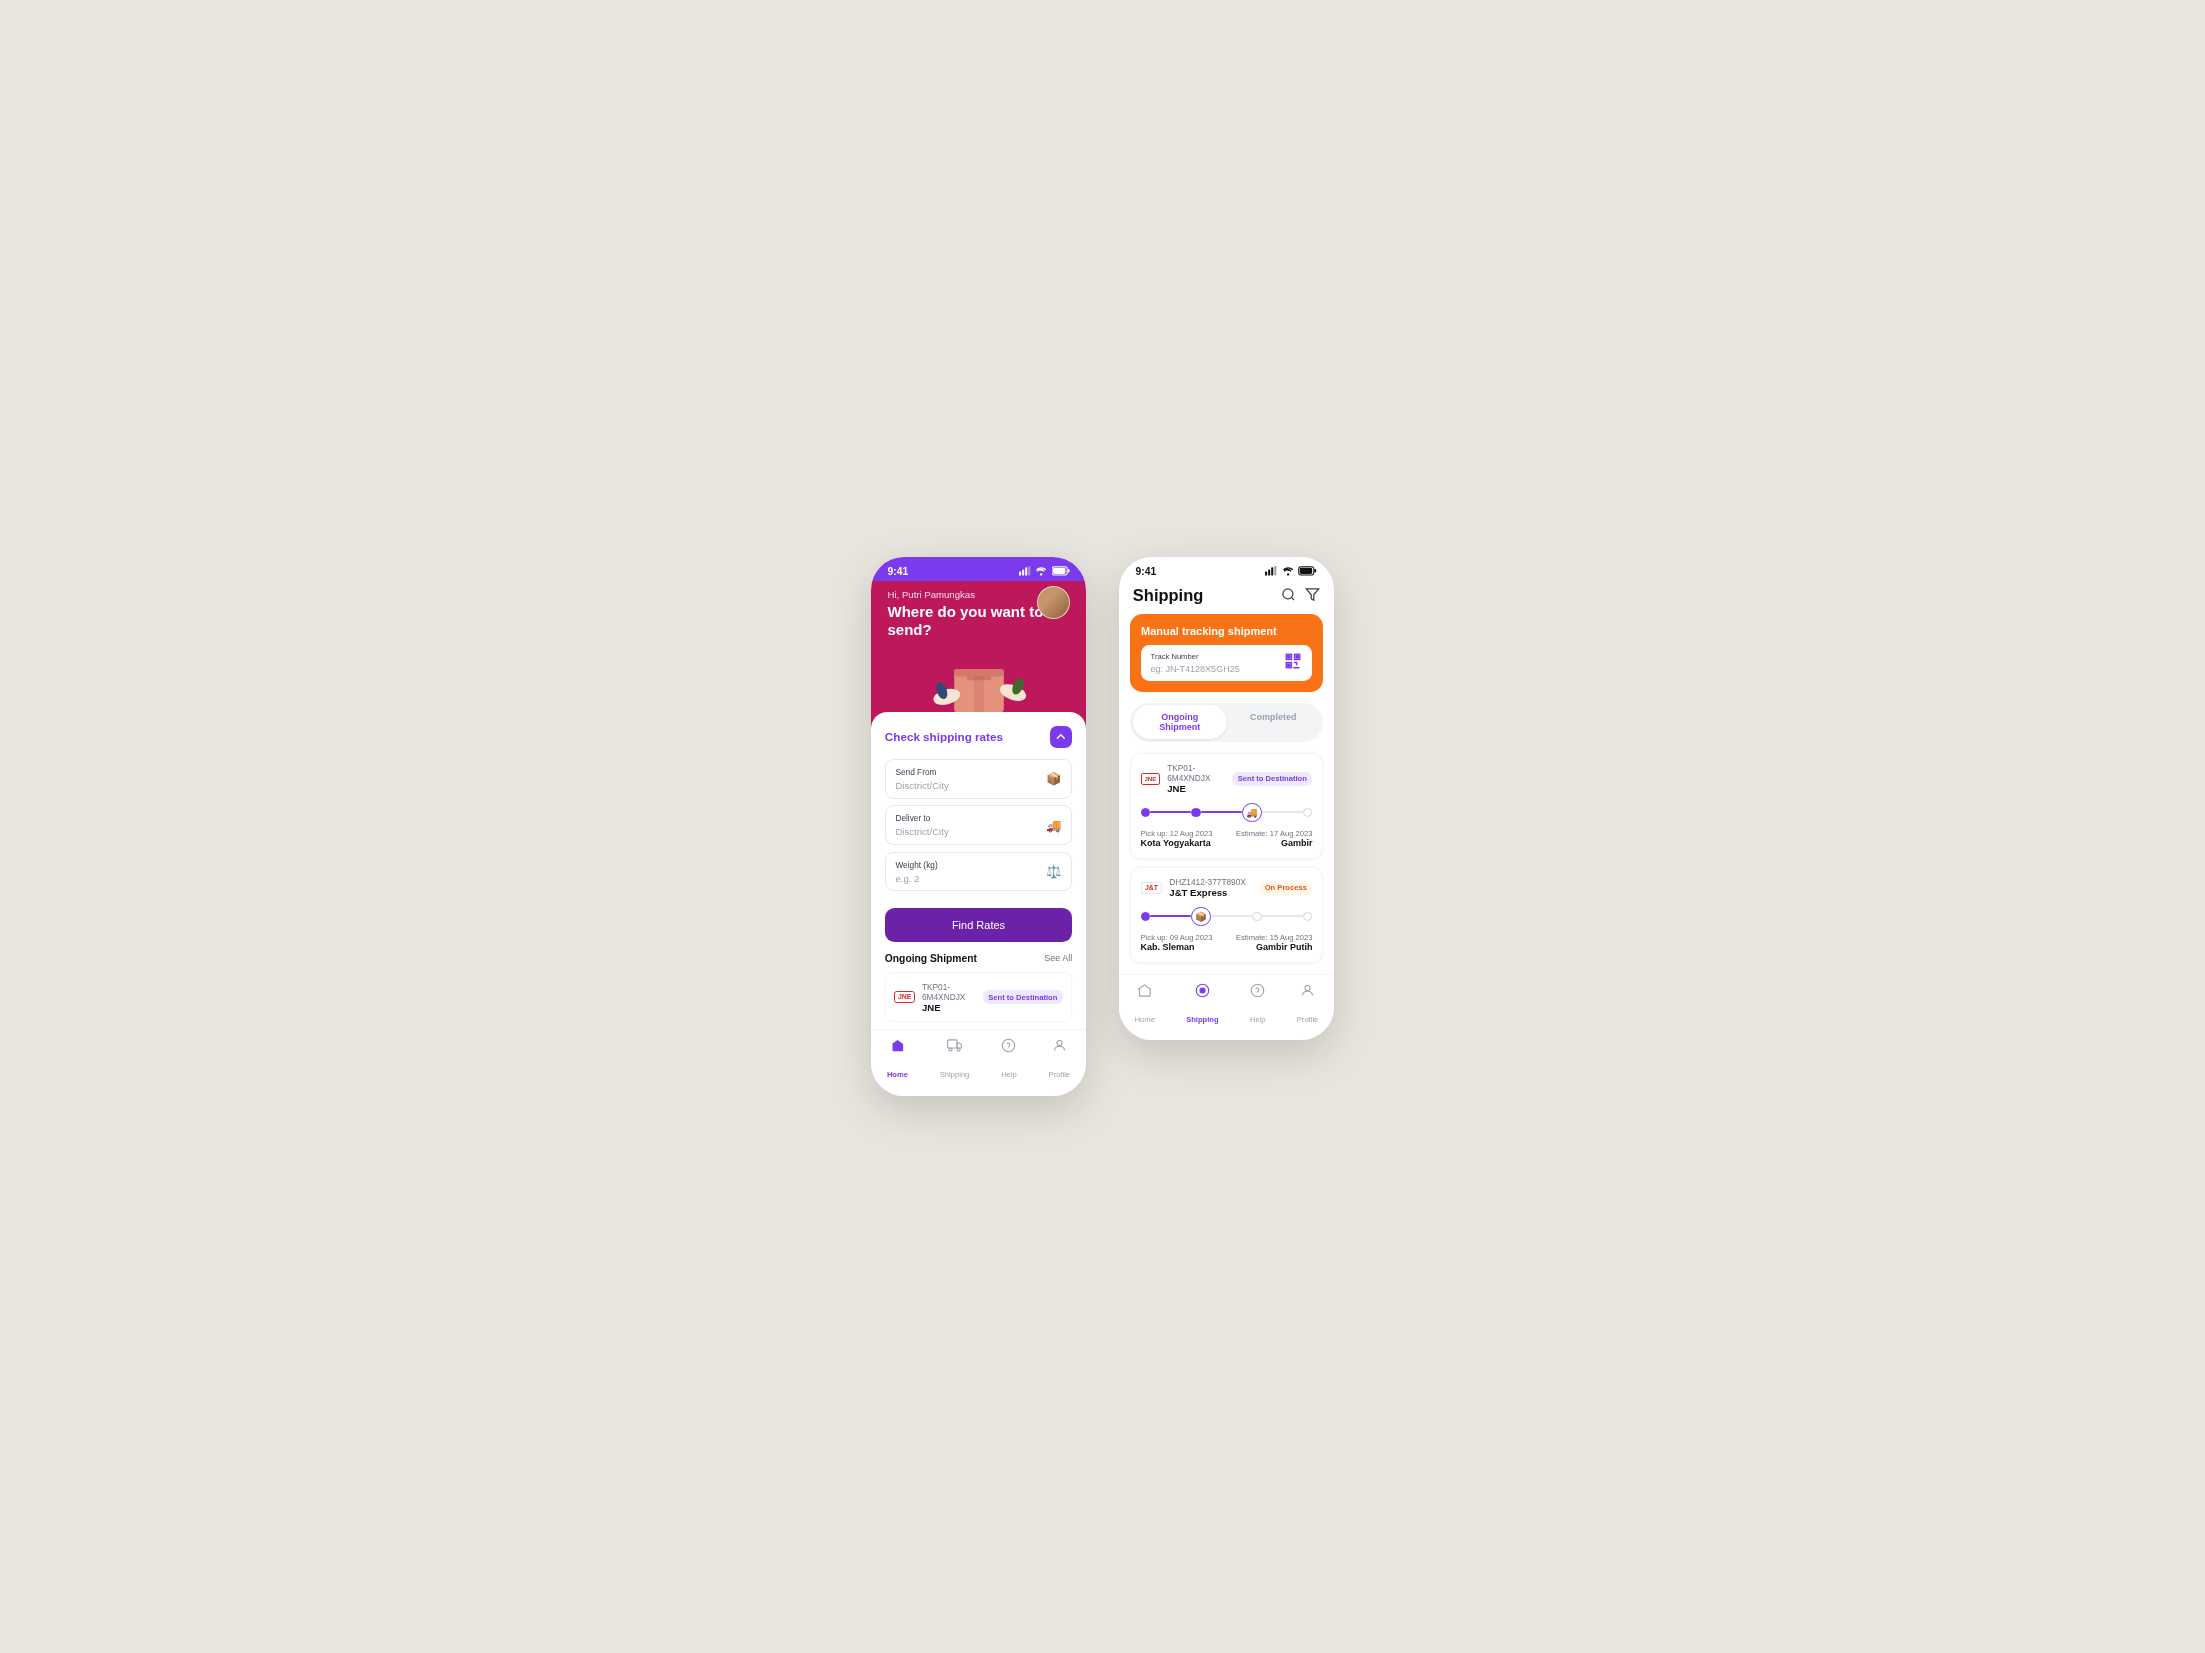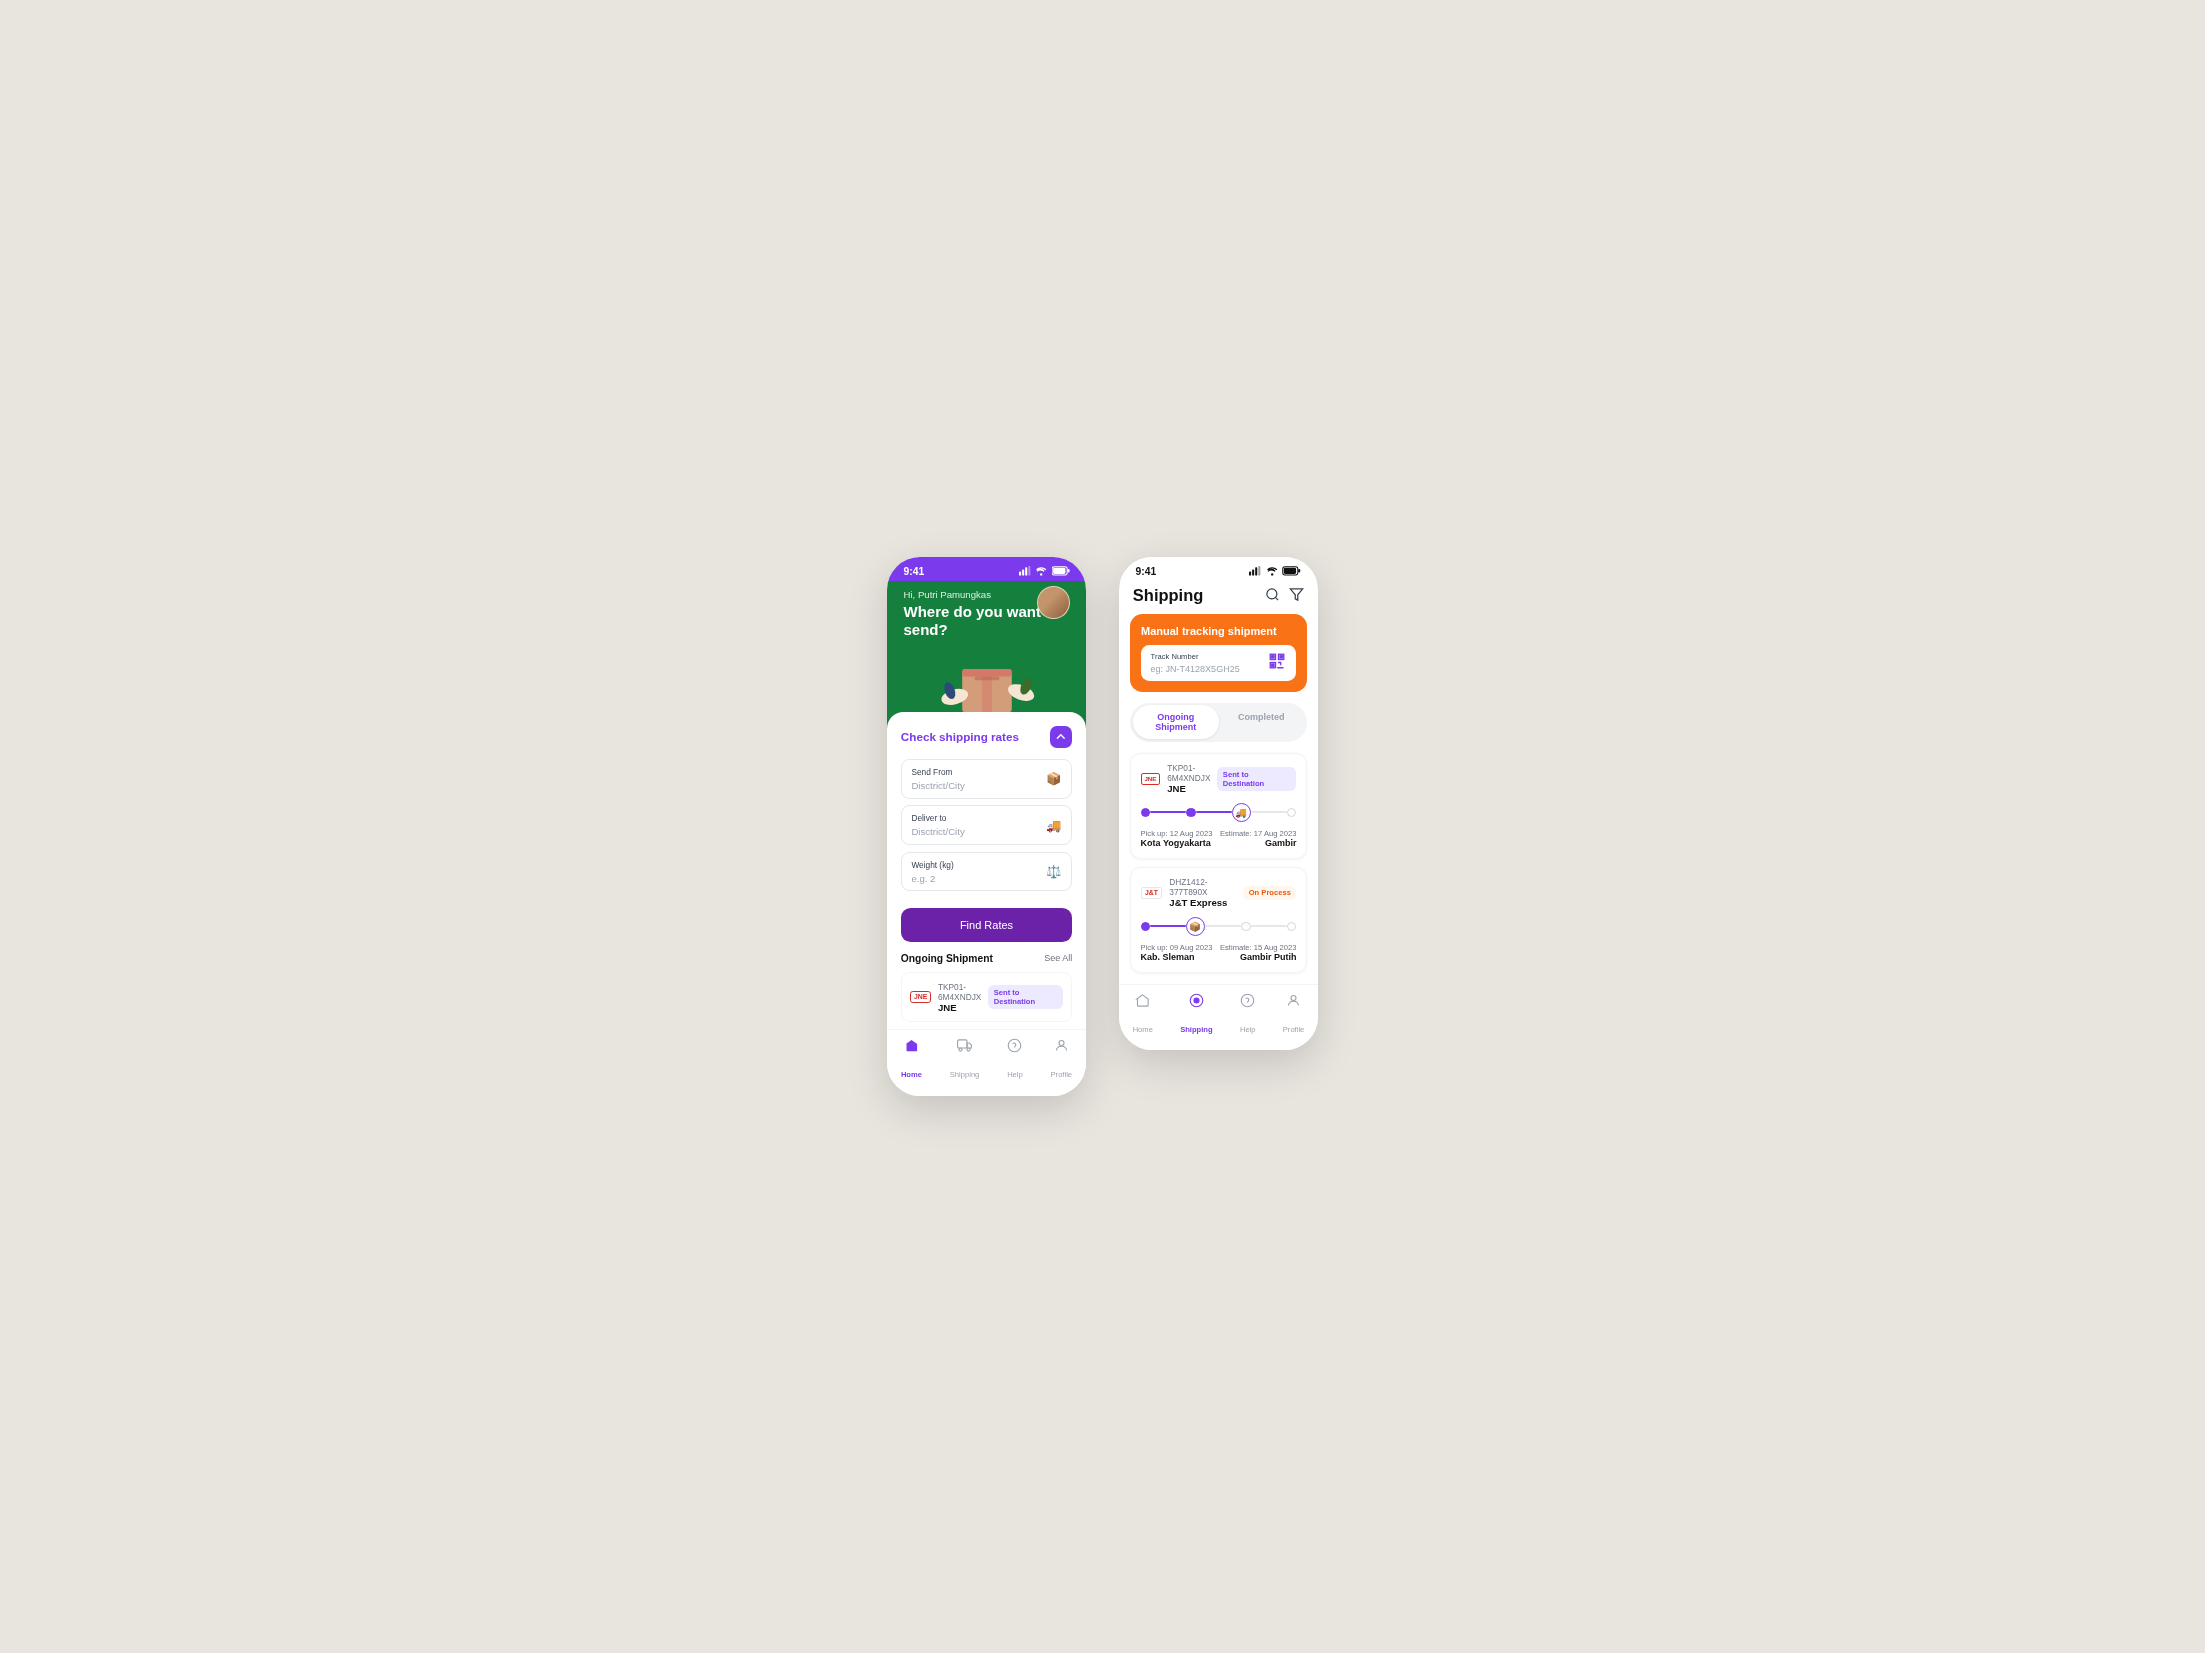--- a/index.html
+++ b/index.html
@@ -15,21 +15,21 @@
     .screens-container {
       display: flex;
       gap: 33px;
       align-items: flex-start;
     }
 
     
     .phone {
       background: #fff;
       border-radius: 33px;
-      width: 199px;
+      width: 215px;
       overflow: hidden;
       box-shadow: 0 13.8px 41px rgba(0,0,0,0.15);
       position: relative;
     }
     .phone-left {
       background: #fff;
     }
 
     
     .status-bar {
@@ -46,21 +46,21 @@
       align-items: center;
       gap: 4.1px;
     }
 
     
     .phone-left .status-bar {
       background: #7c3aed;
       color: #fff;
     }
     .hero-section {
-      background: #15803d;
+      background: #be185d;
       padding: 8.3px 16.5px 55px;
       position: relative;
       min-height: 152px;
     }
     .hero-greeting {
       color: rgba(255,255,255,0.85);
       font-size: 9.6px;
       margin-bottom: 2.8px;
     }
     .hero-question {

